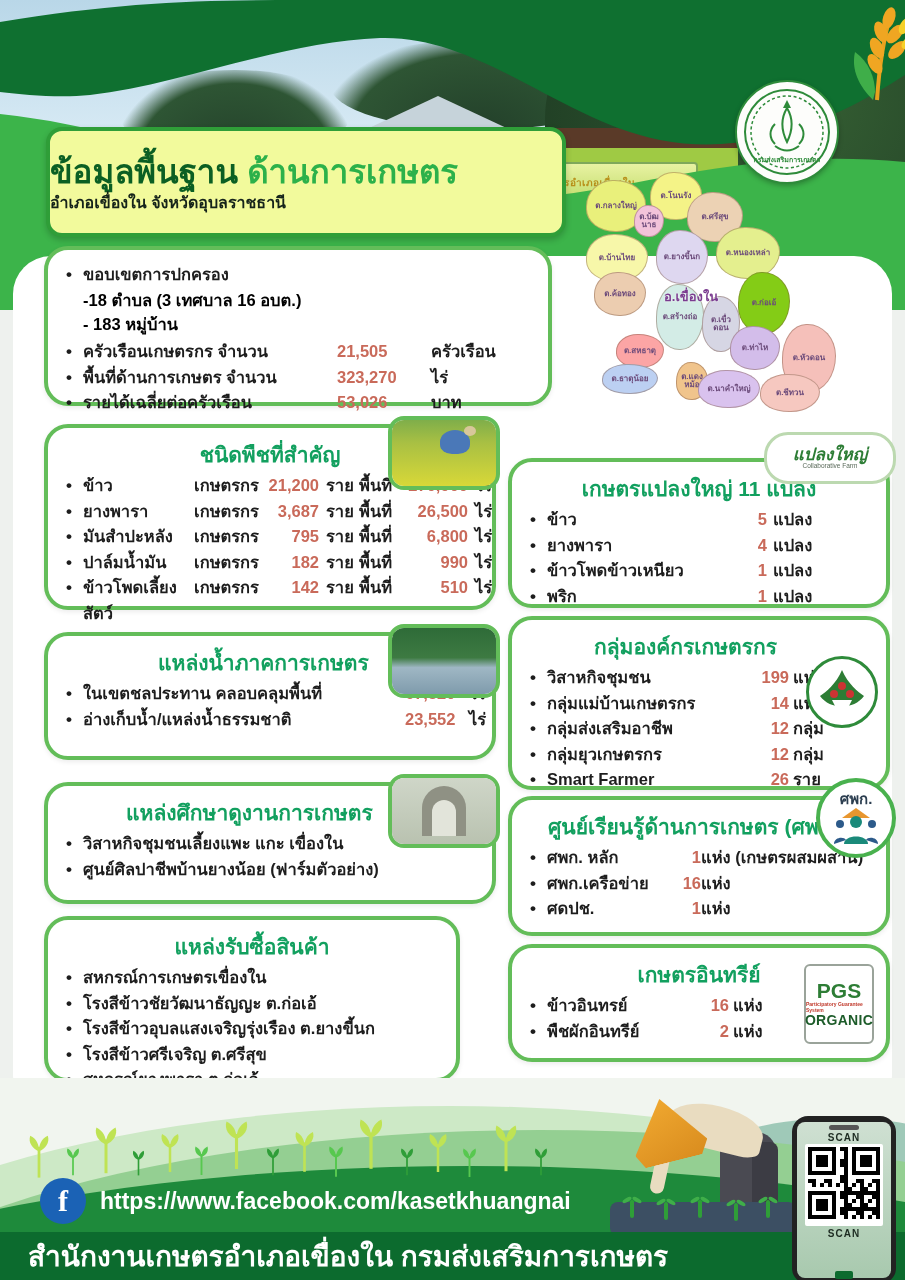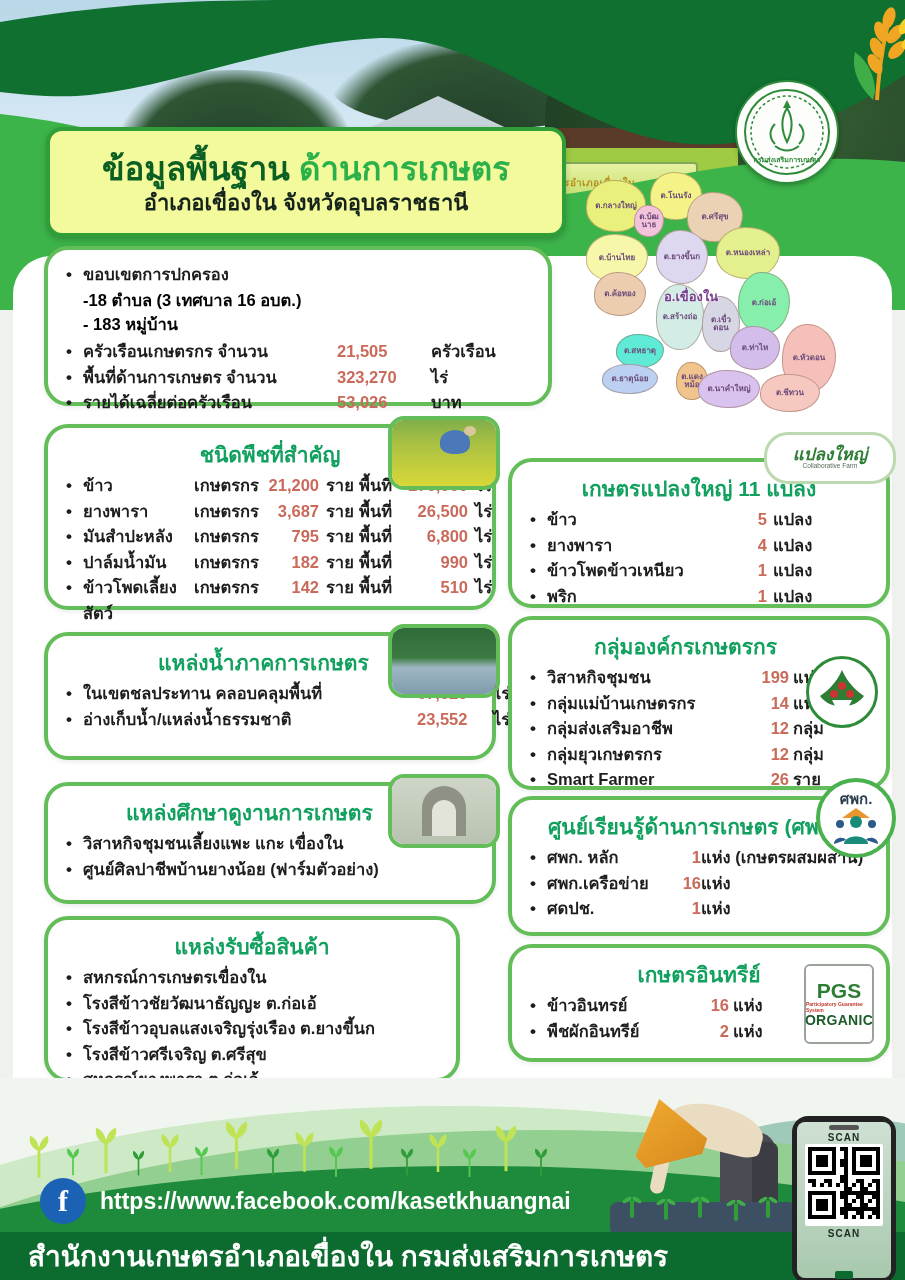--- a/index.html
+++ b/index.html
@@ -14,24 +14,24 @@
   .building{position:absolute;left:42px;top:148px;width:696px;height:114px;background:#9fca44;}
   .building .windows{position:absolute;left:0;top:34px;width:100%;height:26px;background:repeating-linear-gradient(90deg,#6f9c31 0 34px,#c9e07c 34px 40px);opacity:.8;}
   .gable{position:absolute;left:318px;top:96px;width:0;height:0;border-left:120px solid transparent;border-right:120px solid transparent;border-bottom:56px solid #c6d3da;filter:drop-shadow(0 2px 1px #5a3a28);}
   .sign{position:absolute;left:432px;top:162px;width:262px;height:36px;background:linear-gradient(#e8f2a2,#c2dd6c);border:2px solid #7fa85a;border-radius:4px;display:flex;align-items:center;justify-content:center;color:#b8901a;font-size:10px;font-weight:bold;letter-spacing:.5px;}
   svg.wave{position:absolute;left:0;display:block;}
 
   
   .panel{position:absolute;left:13px;top:256px;width:879px;height:858px;background:#ffffff;border-radius:38px;z-index:4;}
 
   
-  .titlebox{position:absolute;left:46px;top:127px;width:512px;height:102px;background:#f2fa9c;border:4px solid #2f9e38;border-radius:16px;z-index:7;box-shadow:0 3px 6px rgba(0,0,0,.2);display:flex;flex-direction:column;align-items:center;justify-content:center;line-height:1.25;}
+  .titlebox{position:absolute;left:46px;top:127px;width:512px;height:102px;background:#f2fa9c;border:4px solid #2f9e38;border-radius:16px;z-index:7;box-shadow:0 3px 6px rgba(0,0,0,.2);display:flex;flex-direction:column;justify-content:center;line-height:1.25;}
   .t1{font-size:33px;font-weight:800;}
   .t1 .dark{color:#0b5f23;} .t1 .lite{color:#2cb14a;}
-  .t2{font-size:22px;font-weight:800;color:#15231a;}
+  .t2{font-size:16px;font-weight:800;color:#15231a;}
   .wheat{position:absolute;right:-20px;top:0px;z-index:8;}
 
   
   .seal{position:absolute;left:735px;top:80px;width:100px;height:100px;border-radius:50%;background:#fdfdfb;border:2px solid #2e8b3a;z-index:7;display:flex;align-items:center;justify-content:center;box-shadow:0 2px 5px rgba(0,0,0,.25);}
 
   
   .map{position:absolute;left:568px;top:158px;width:337px;height:278px;z-index:5;}
   .region{position:absolute;display:flex;align-items:center;justify-content:center;text-align:center;font-size:8px;font-weight:bold;color:#6b4a7a;border:1px solid rgba(120,80,60,.4);border-radius:46% 54% 50% 50%/52% 48% 55% 45%;line-height:1;padding:1px;box-sizing:border-box;}
   .map-center{position:absolute;color:#7a3b8f;font-weight:800;font-size:13px;z-index:6;text-shadow:0 0 2px #fff;}
 
@@ -42,21 +42,21 @@
   .ibox li{position:relative;padding-left:17px;font-size:16.5px;font-weight:700;color:#1d1d1d;line-height:1.55;}
   .ibox li::before{content:"•";position:absolute;left:0;top:0;font-size:17px;}
   .num{color:#c96a5a;}
   .sub{padding-left:17px;font-size:16.5px;font-weight:700;line-height:1.5;}
 
   .grid-admin{display:grid;grid-template-columns:250px 90px 1fr;column-gap:4px;}
   .grid-admin .num{}
   .grid-crop{display:grid;grid-template-columns:108px 64px 58px 34px 42px 64px 1fr;column-gap:3px;font-size:16px;}
   .grid-crop .num{text-align:right;}
   .grid-crop .cu{padding-left:4px;}
-  .grid-two{display:grid;grid-template-columns:318px 60px 1fr;column-gap:16px;}
+  .grid-two{display:grid;grid-template-columns:318px 60px 1fr;column-gap:4px;}
   .grid-plots{display:grid;grid-template-columns:182px 32px 1fr;column-gap:6px;}
   .grid-plots .num{text-align:right;}
   .grid-org{display:grid;grid-template-columns:200px 38px 1fr;column-gap:4px;}
   .grid-org .num{text-align:right;}
   .grid-learn{display:grid;grid-template-columns:126px 28px 1fr;}
   .grid-learn .num{text-align:right;}
   .grid-organic{display:grid;grid-template-columns:146px 32px 1fr;column-gap:4px;}
   .grid-organic .num{text-align:right;}
 
   .corner-photo{position:absolute;right:-8px;top:-12px;width:104px;height:66px;border:4px solid #63bd59;border-radius:16px;overflow:hidden;z-index:7;}
@@ -182,22 +182,22 @@
   <div class="region" style="left: 18px; top: 22px; width: 60px; height: 52px; background: rgb(233, 240, 123);">ต.กลางใหญ่</div>
       <div class="region" style="left: 82px; top: 14px; width: 52px; height: 48px; background: rgb(244, 243, 135);">ต.โนนรัง</div>
       <div class="region" style="left: 66px; top: 47px; width: 30px; height: 32px; background: rgb(242, 195, 218);">ต.บ้ฒนาธ</div>
       <div class="region" style="left: 119px; top: 34px; width: 56px; height: 50px; background: rgb(236, 210, 180);">ต.ศรีสุข</div>
       <div class="region" style="left: 18px; top: 76px; width: 62px; height: 48px; background: rgb(247, 247, 169);">ต.บ้านไทย</div>
       <div class="region" style="left: 88px; top: 72px; width: 52px; height: 54px; background: rgb(222, 215, 240);">ต.ยางขี้นก</div>
       <div class="region" style="left: 148px; top: 69px; width: 64px; height: 52px; background: rgb(228, 239, 142);">ต.หนองเหล่า</div>
       <div class="region" style="left: 26px; top: 114px; width: 52px; height: 44px; background: rgb(236, 205, 176);">ต.ค้อทอง</div>
       <div class="region" style="left: 88px; top: 126px; width: 48px; height: 66px; background: rgb(211, 236, 230);">ต.สร้างถ่อ</div>
       <div class="region" style="left: 134px; top: 138px; width: 38px; height: 56px; background: rgb(214, 214, 228);">ต.เขื่วดอน</div>
-      <div class="region" style="left: 170px; top: 114px; width: 52px; height: 62px; background: #86efac;">ต.ก่อเอ้</div>
-      <div class="region" style="left: 48px; top: 176px; width: 48px; height: 34px; background: #5eead4;">ต.สหธาตุ</div>
+      <div class="region" style="left: 170px; top: 114px; width: 52px; height: 62px; background: #84cc16;">ต.ก่อเอ้</div>
+      <div class="region" style="left: 48px; top: 176px; width: 48px; height: 34px; background: #fca5a5;">ต.สหธาตุ</div>
       <div class="region" style="left: 162px; top: 168px; width: 50px; height: 44px; background: rgb(211, 189, 234);">ต.ท่าไห</div>
       <div class="region" style="left: 214px; top: 166px; width: 54px; height: 68px; background: rgb(245, 192, 186);">ต.หัวดอน</div>
       <div class="region" style="left: 34px; top: 206px; width: 56px; height: 30px; background: rgb(188, 208, 242);">ต.ธาตุน้อย</div>
       <div class="region" style="left: 108px; top: 204px; width: 32px; height: 38px; background: rgb(240, 196, 140);">ต.แดงหม้อ</div>
       <div class="region" style="left: 130px; top: 212px; width: 62px; height: 38px; background: rgb(217, 194, 238);">ต.นาคำใหญ่</div>
       <div class="region" style="left: 192px; top: 216px; width: 60px; height: 38px; background: rgb(246, 200, 192);">ต.ชีทวน</div>
     </div>
 
   <div class="ibox" style="left:44px;top:246px;width:508px;height:160px;">
     <ul>

